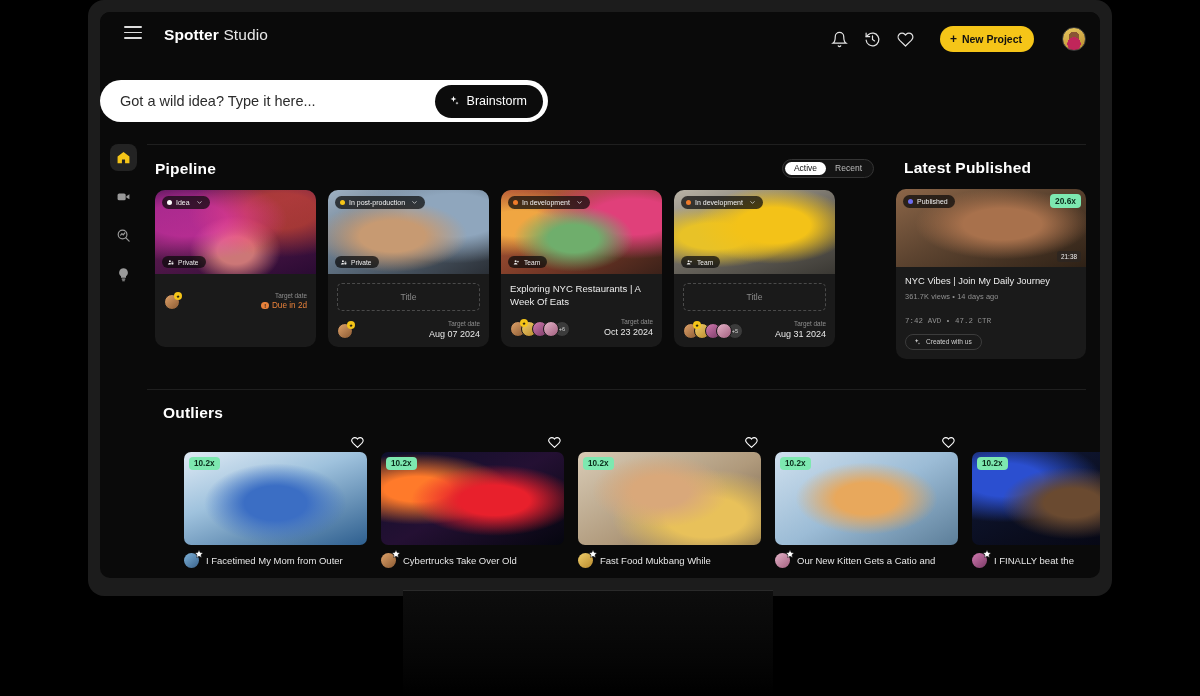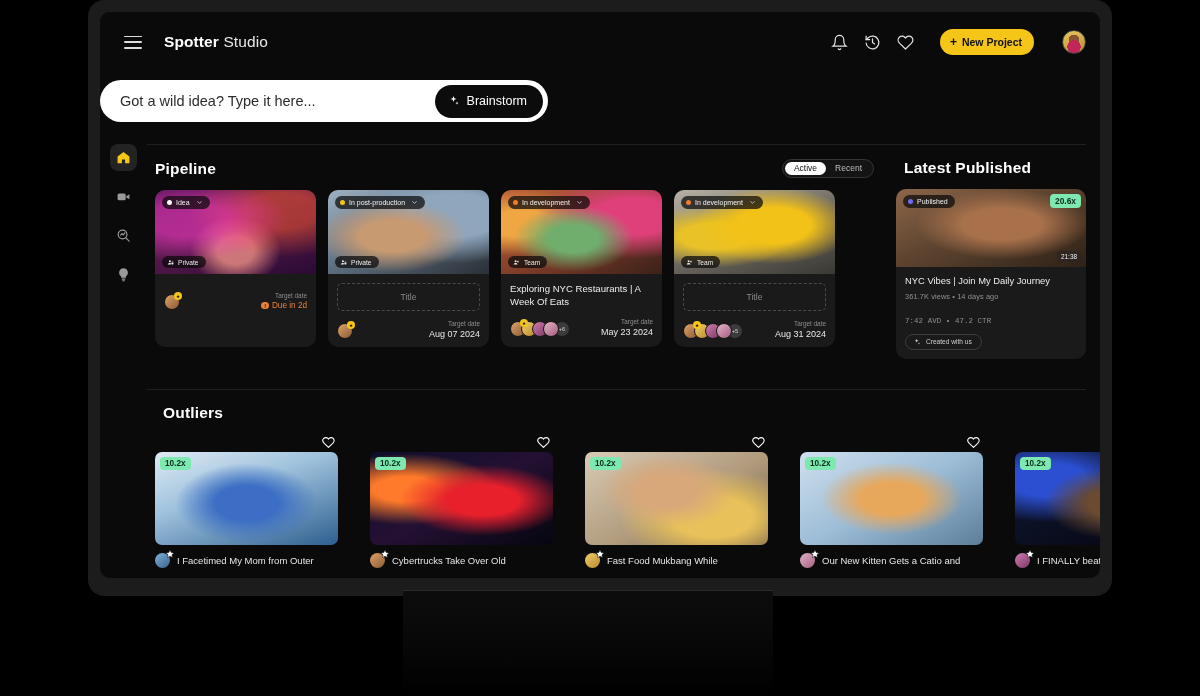--- a/index.html
+++ b/index.html
@@ -30,22 +30,22 @@
     background: linear-gradient(180deg,#0d0d0d 0%,#050505 70%,#000 100%);
     border-top: 1px solid #2a2a2a;
   }
   #screen {
     position: relative; width: 100%; height: 100%;
     background: #0a0a0a; border-radius: 10px; overflow: hidden;
   }
 
   
   .app-header {
-    display: flex; align-items: center;
-    height: 52px; padding: 8px 14px 0 16px;
+    display: flex; align-items: flex-start;
+    height: 52px; padding: 14px 14px 0 16px;
     background: #0a0a0a;
   }
   .hamburger { width: 18px; height: 13px; display:flex; flex-direction:column; justify-content:space-between; cursor:pointer; margin-left:8px;}
   .hamburger span { display:block; height:1.6px; background:#ddd; border-radius:2px; }
   .brand { margin-left: 22px; font-size: 15.5px; letter-spacing:.1px; color:#fff; }
   .brand b { font-weight: 700; }
   .brand i { font-style: normal; font-weight: 400; color:#e8e8e8; }
   .hdr-spacer { flex: 1; }
   .hdr-icons { display:flex; align-items:center; gap: 16px; }
   .icn { width:17px; height:17px; color:#e3e3e3; display:block; cursor:pointer; }
@@ -172,21 +172,21 @@
   .pub-stat { font-size:7.4px; color:#919191; margin-top:4px; letter-spacing:.1px; }
   .pub-stat.s2 { margin-top:16px;font-family:Liberation Mono, monospace; }
   .created-chip {
     margin-top:9px; display:inline-flex; align-items:center; gap:5px;
     border:1px solid #3c3c3c; border-radius:12px; padding:3px 9px 3px 7px;
     font-size:6.6px; color:#cfcfcf;
   }
 
   
   .outliers { padding-left:8px; }
-  .out-row { display:flex; gap:32px; }
+  .out-row { display:flex; gap:14px;margin-left:29px; }
   .o-card { width:183px; flex:0 0 183px; }
   .o-top { display:flex; justify-content:flex-end; height:18px; align-items:center; padding-right:3px;}
   .heart { width:13px; height:13px; cursor:pointer; }
   .o-thumb { position:relative; height:93px; border-radius:7px; overflow:hidden; }
   .o-badge {
     position:absolute; top:5px; left:5px; background:#7DE8B0; color:#0b2d1c;
     font-size:8.2px; font-weight:700; padding:2px 5px; border-radius:4px; z-index:2;
   }
   .o-meta { display:flex; align-items:center; gap:7px; margin-top:8px; }
   .o-ava { width:15px; height:15px; border-radius:50%; position:relative; flex:0 0 15px;}
@@ -430,21 +430,21 @@
                           <div class="ava av1">
                             <span class="crown">★</span>
                           </div>
                           <div class="ava av2"></div>
                           <div class="ava av3"></div>
                           <div class="ava av4"></div>
                           <div class="ava-more">+6</div>
                         </div>
         <div class="p-dates">
                           <div class="lbl">Target date</div>
-       <div class="val">May 23 2024</div>
+       <div class="val">Oct 23 2024</div>
                         </div>
       </div>
     </div>
                   </div>
                   <div class="p-card">
     <div class="p-thumb art-taxi">
       <div class="status-chip">
         <span class="dot" style="background:#F07B2A"></span>
         <span>In development</span>
         <svg class="chev" viewBox="0 0 24 24" fill="none" stroke="#ddd" stroke-width="3">

